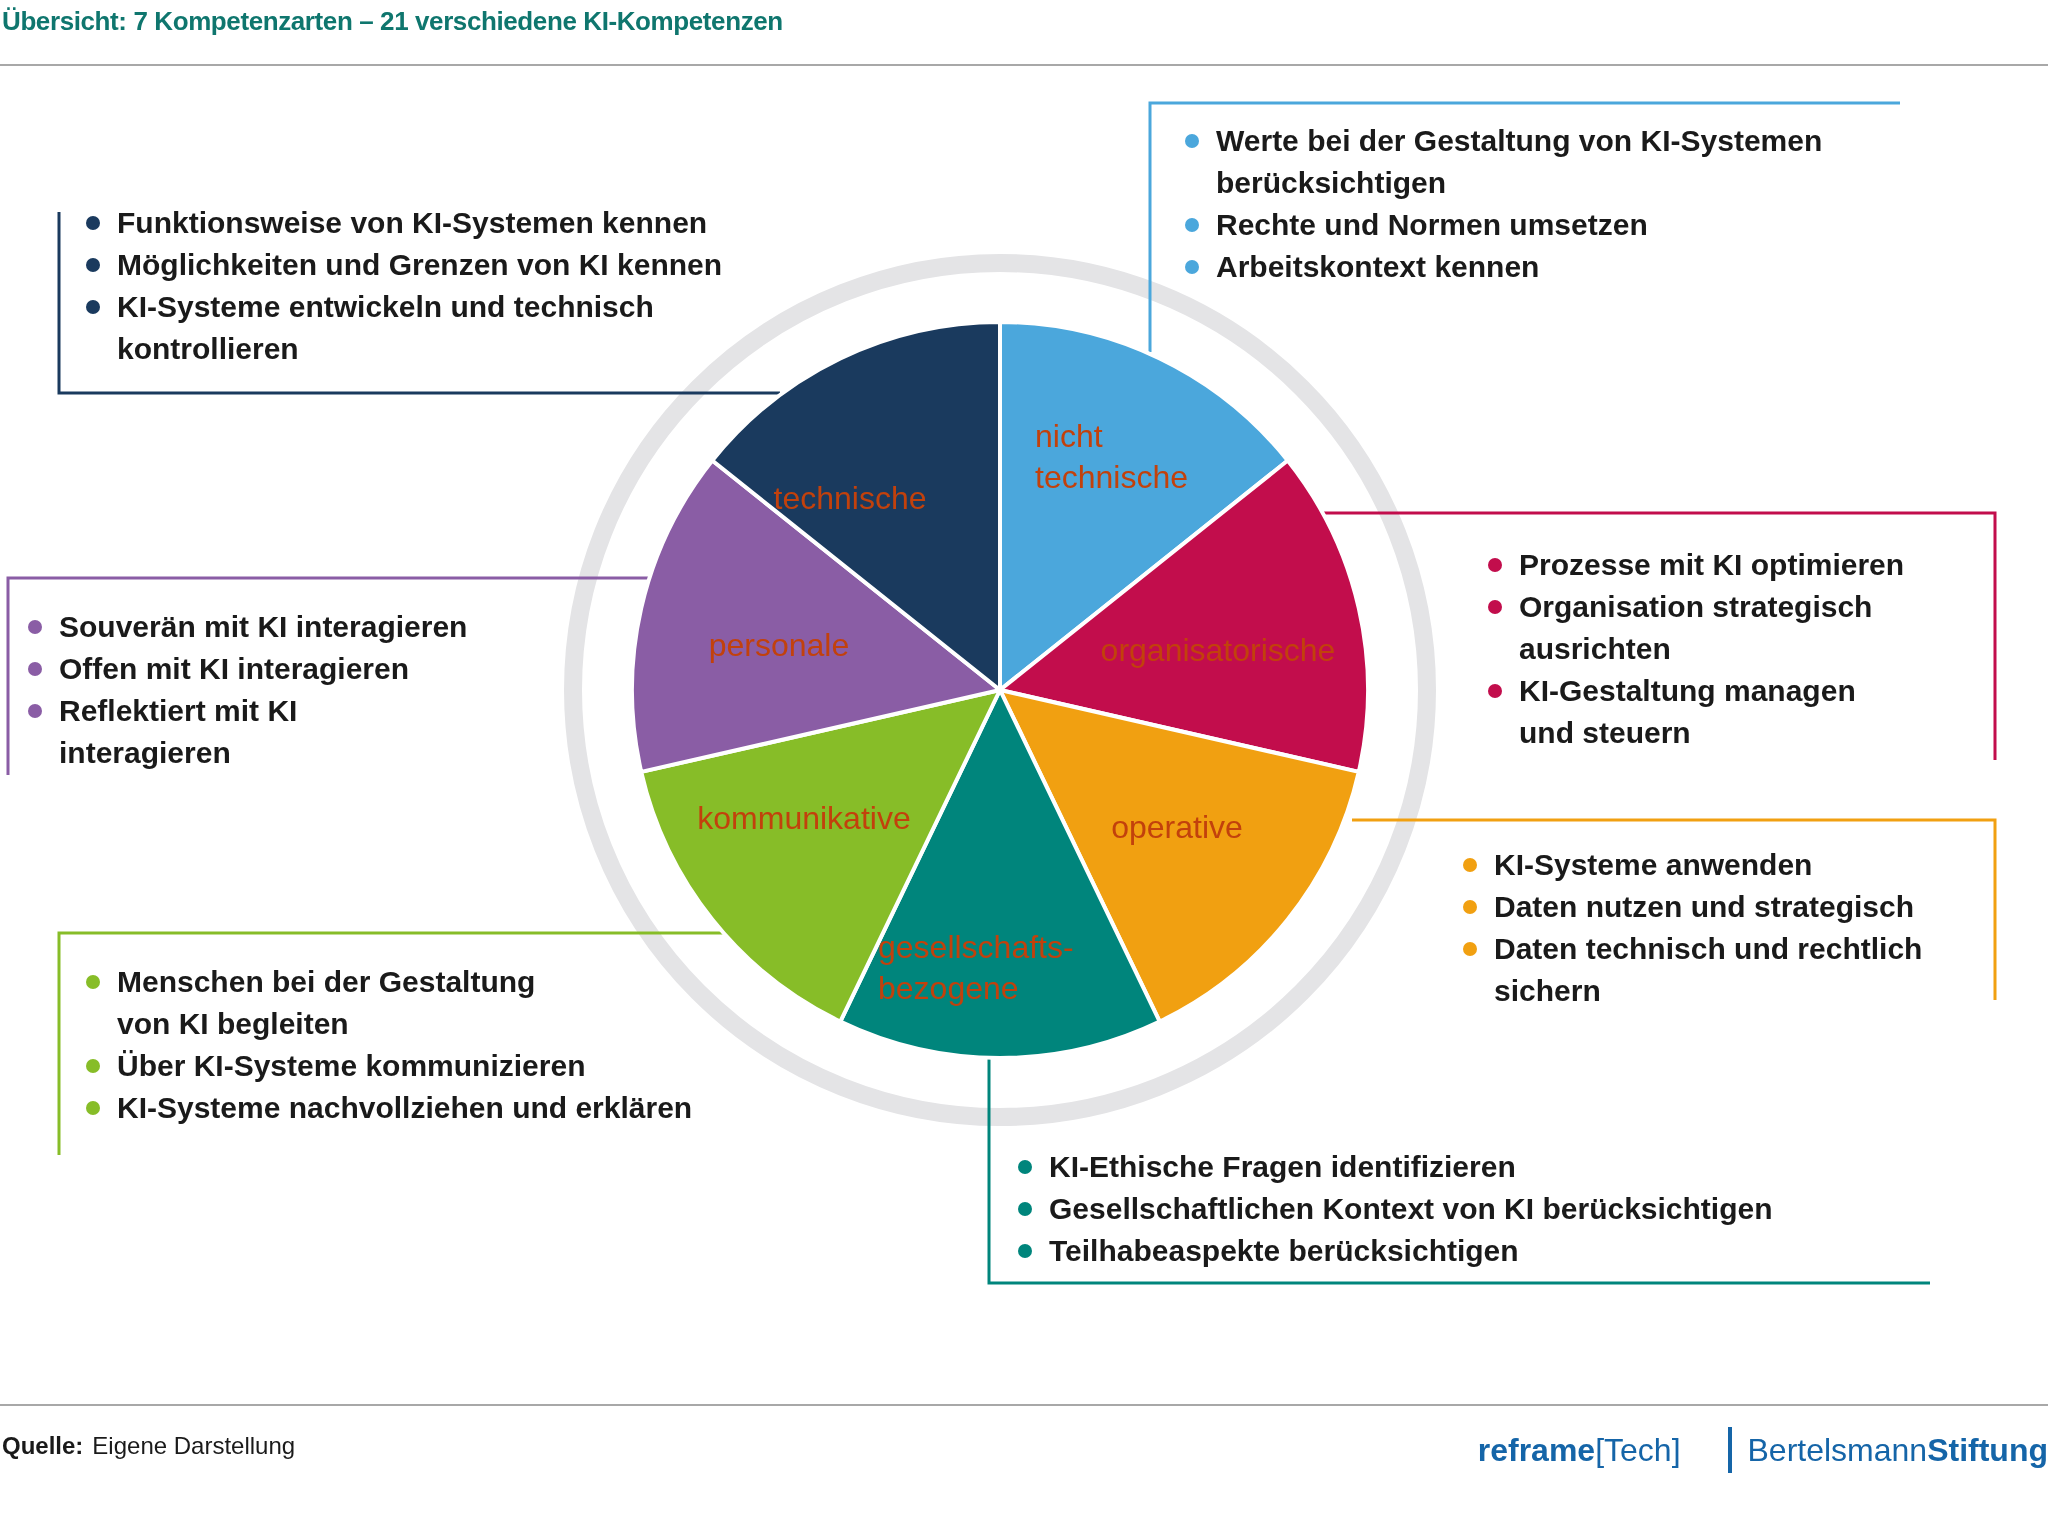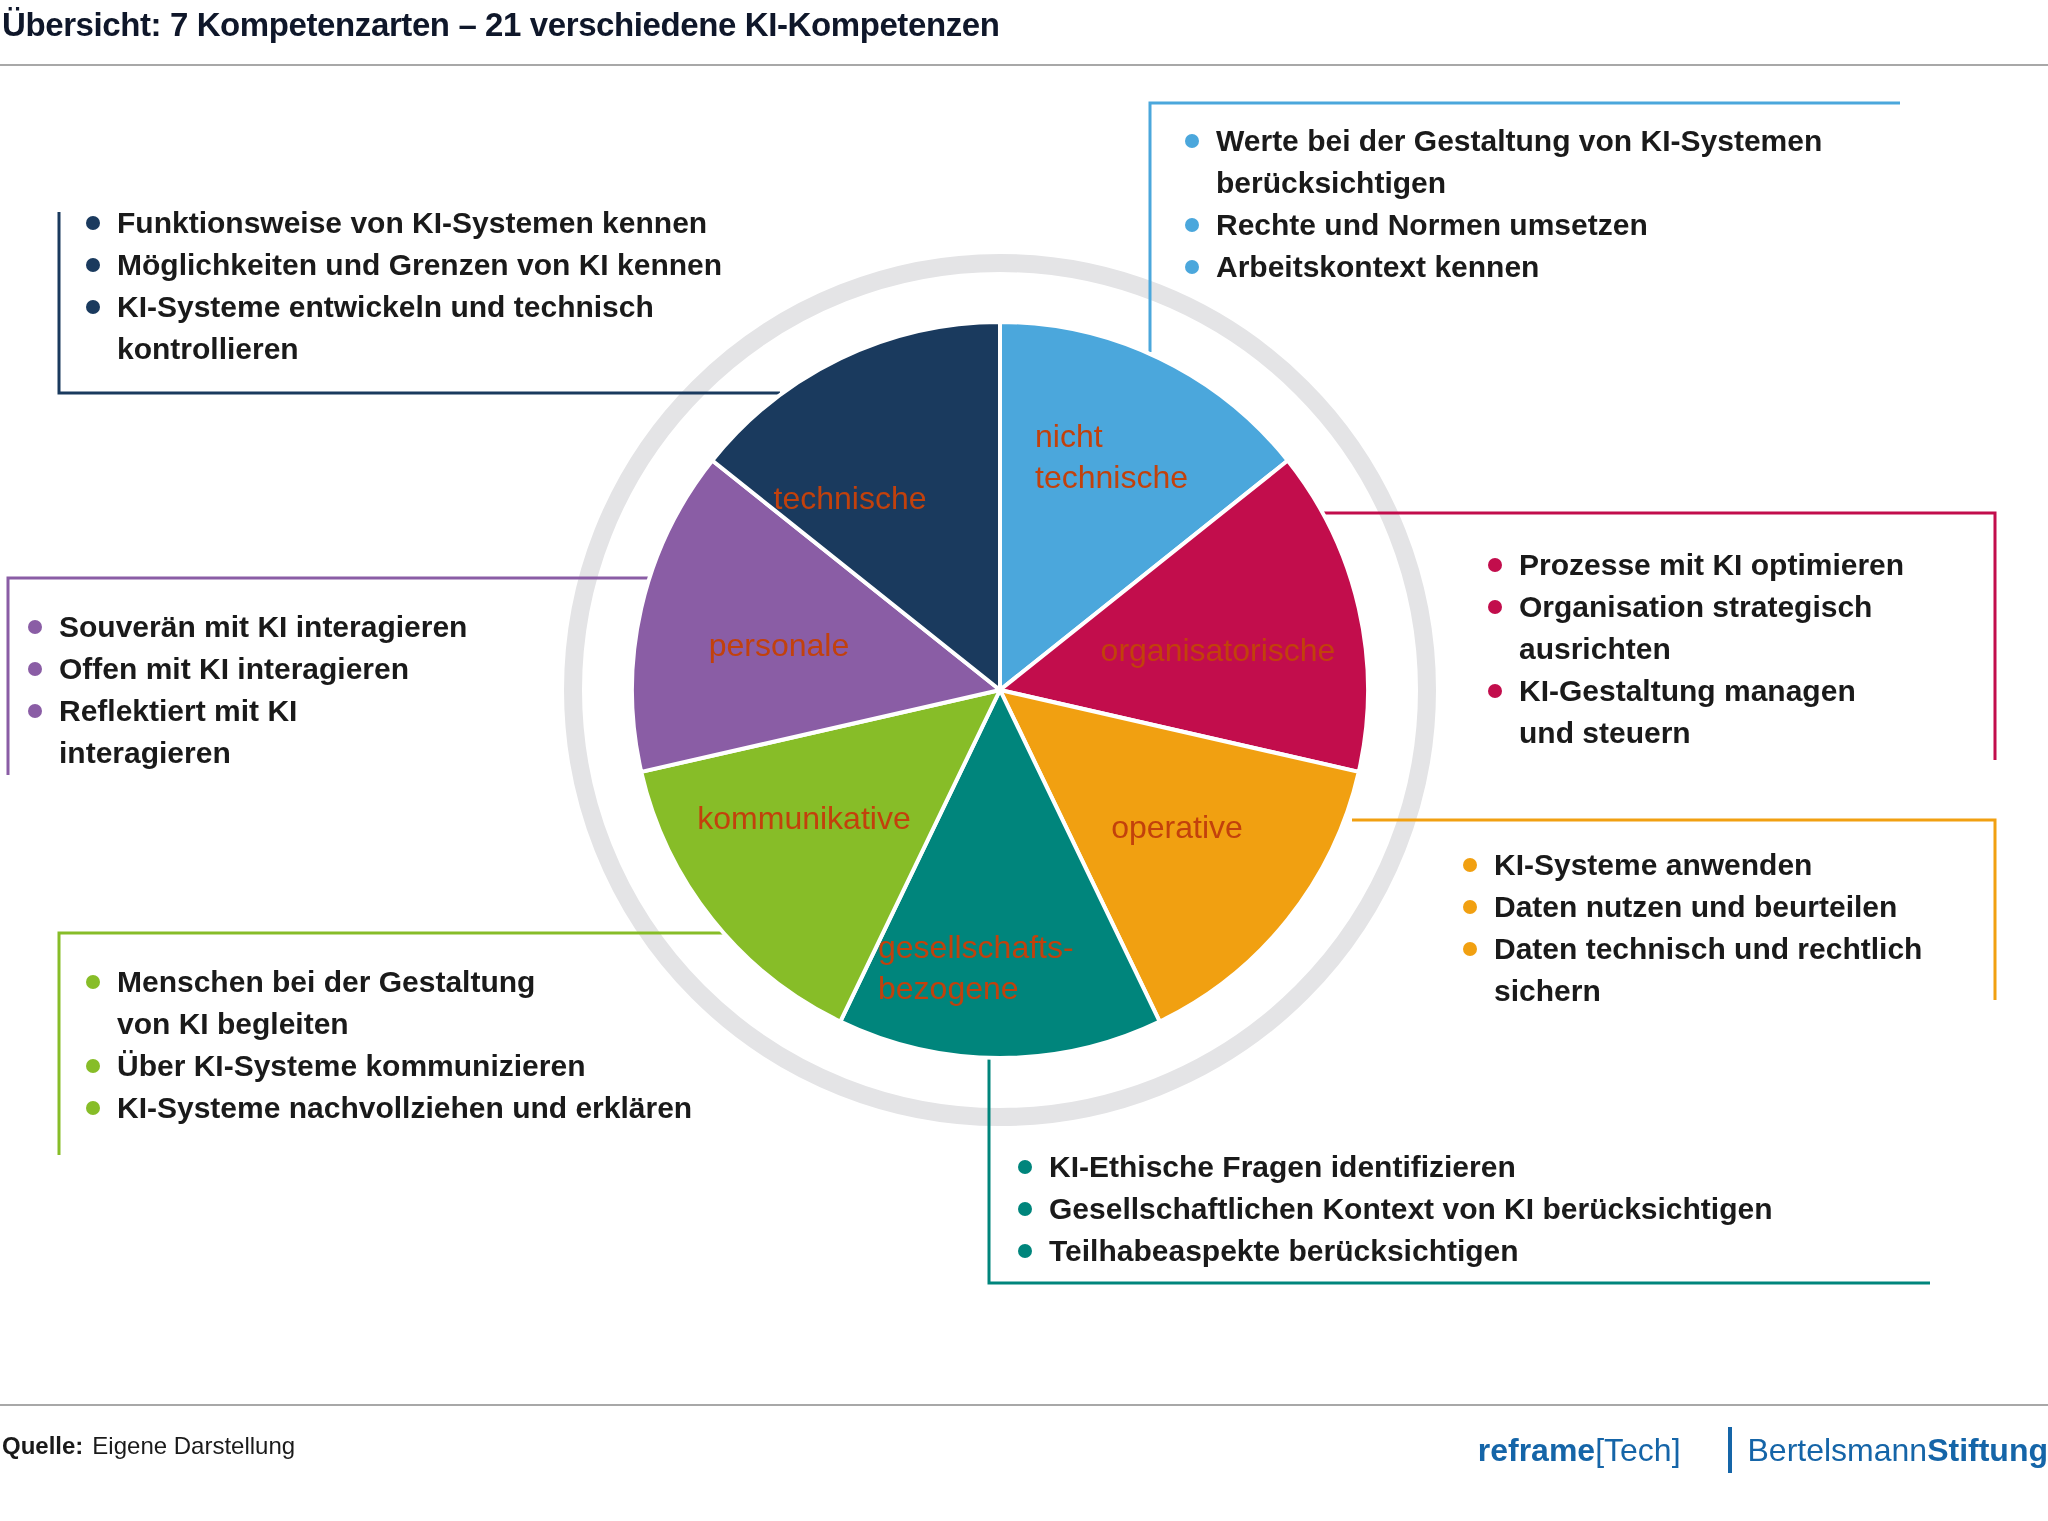--- a/index.html
+++ b/index.html
@@ -3,21 +3,21 @@
 <meta charset="utf-8">
 <style>
   html,body{margin:0;padding:0;background:#ffffff;}
   .canvas{
     position:relative;width:2048px;height:1521px;background:#ffffff;
     overflow:hidden;font-family:"Liberation Sans", sans-serif;color:#1a1a1a;
   }
   
   .page-title{
     position:absolute;left:2px;top:6px;margin:0;
-    font-size:33px;font-weight:700;letter-spacing:-0.4px;color:#0f172a;white-space:nowrap;
+    font-size:26px;font-weight:700;letter-spacing:-0.4px;color:#0f766e;white-space:nowrap;
   }
   .rule{position:absolute;left:0;width:2048px;height:2px;background:#a8a8a8;}
   .title-rule{top:64px;}
   .footer-rule{top:1404px;}
   
   .chart-svg{position:absolute;left:0;top:0;width:2048px;height:1521px;}
   
   .pie-label{
     position:absolute;color:#c2410c;font-size:32px;font-weight:400;
     line-height:41px;white-space:pre-line;
@@ -146,21 +146,21 @@
       </ul>
   </div>
   <div class="callout co-operative">
     <ul class="bullets">
         <li>
           <span class="dot" style="background: rgb(241, 160, 17);"></span>
           <span class="btxt">KI-Systeme anwenden</span>
         </li>
         <li>
           <span class="dot" style="background: rgb(241, 160, 17);"></span>
-          <span class="btxt">Daten nutzen und beurteilen</span>
+          <span class="btxt">Daten nutzen und strategisch</span>
         </li>
         <li>
           <span class="dot" style="background: rgb(241, 160, 17);"></span>
           <span class="btxt">Daten technisch und rechtlich
 sichern</span>
         </li>
       </ul>
   </div>
   <div class="callout co-gesellschaftsbezogene">
     <ul class="bullets">

